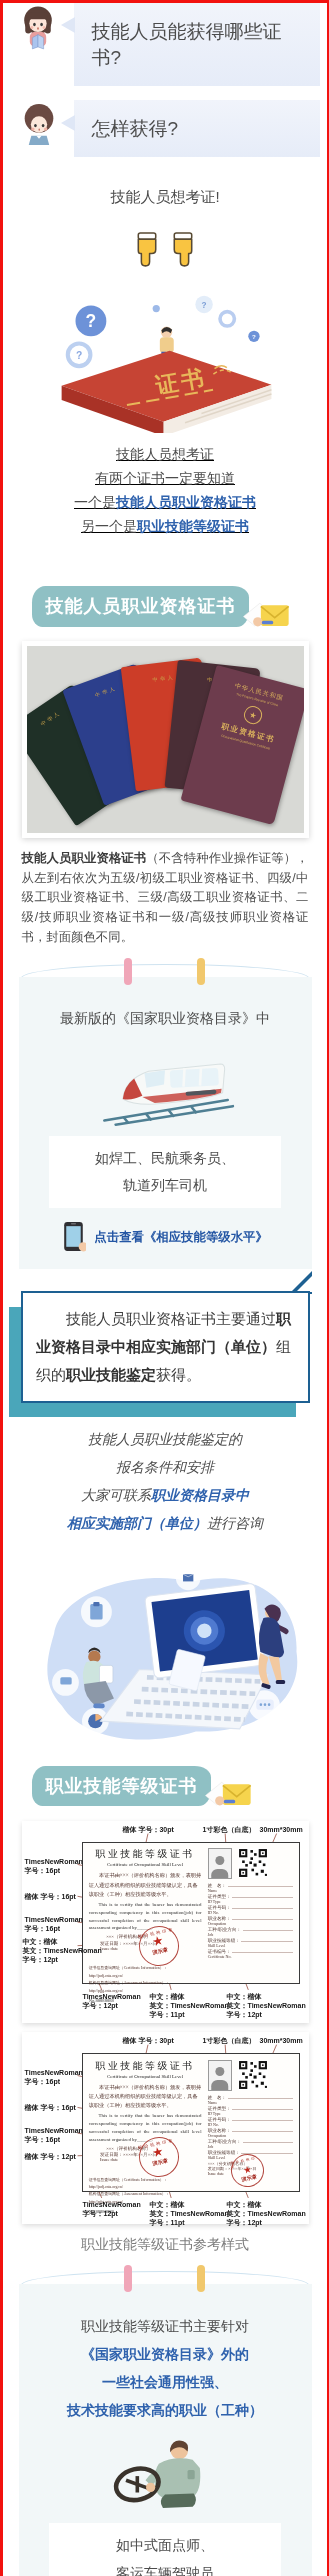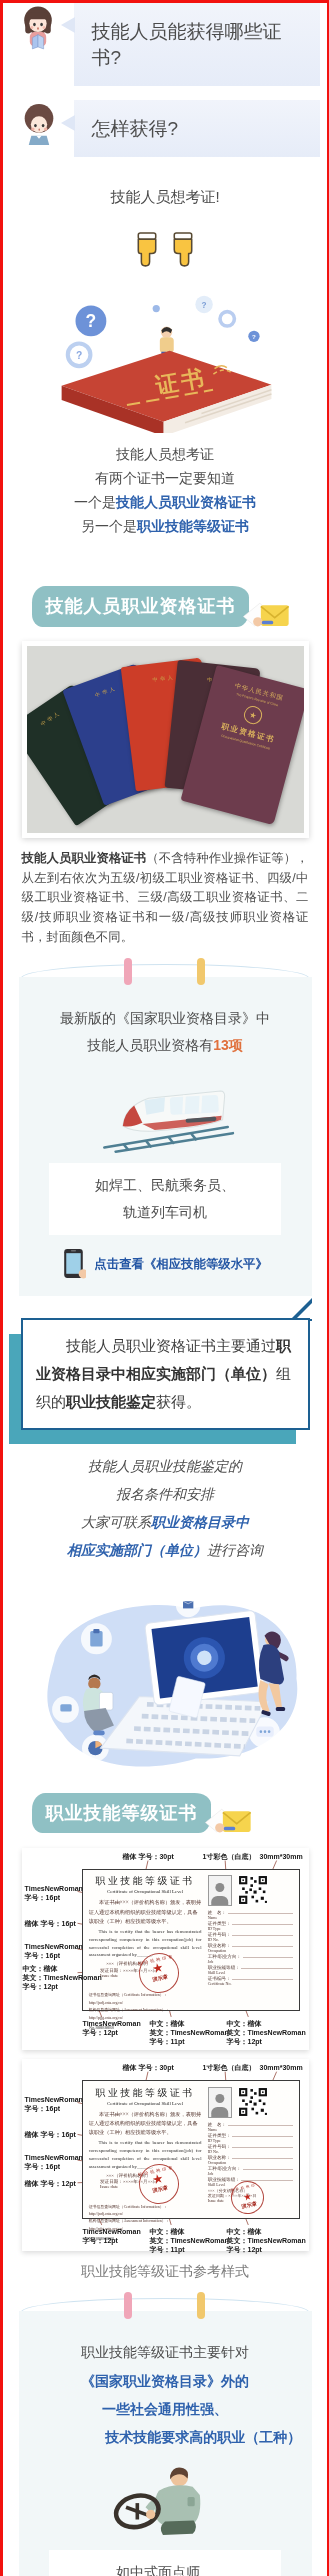--- a/index.html
+++ b/index.html
@@ -15,21 +15,21 @@
             padding:15.5px 17.5px; font-size:19px; line-height:26px; color:#4c4c4c; }
   .bubble:before { content:""; position:absolute; left:-13.4px; top:14.4px; width:0; height:0;
             border-top:8.2px solid transparent; border-bottom:8.2px solid transparent;
             border-right:14.4px solid #dfe7f6; }
   .lead { margin-top:31px; text-align:center; font-size:15px; color:#4c4c4c; font-weight:500; }
   .hands { margin-top:24px; display:flex; justify-content:center; gap:7.2px; }
   
   .tline { text-align:center; font-size:14px; color:#4c4c4c; line-height:24px; }
   .em-blue { color:#2f62ad; font-weight:700; }
   .em-orange { color:#e0703c; font-weight:700; }
-  .intro-lines { margin-top:9.3px; }
+  .intro-lines { margin-top:9.3px;text-decoration:underline; }
   .illu-book { display:flex; justify-content:center; margin-top:17.5px; }
   
   .banner-row { display:flex; align-items:flex-end; margin:0 0 0 29px; }
   .banner { background:#8fc0c4; color:#fff; font-size:18px; font-weight:700; letter-spacing:1px;
             padding:8.2px 13.4px; border-radius:13.4px 16.5px 12.4px 10.3px / 16.5px 11.3px 15.5px 12.4px; }
   .banner-env { margin:0 0 -3.1px -9.3px; }
   
   .photo { position:relative; width:287px; height:197px; margin:14.4px auto 0; background:#d8d9d5;
            border:5.2px solid #fff; box-shadow:0 1.5px 6.2px rgba(0,0,0,.18); overflow:hidden; }
   .bk { position:absolute; border-radius:3.1px 5.2px 5.2px 3.1px; box-shadow:1px 1.5px 4.1px rgba(0,0,0,.35); }
@@ -256,21 +256,20 @@
   </div>
 
   <p class="para"><b>技能人员职业资格证书</b><span>（不含特种作业操作证等），从左到右依次为五级/初级工职业资格证书、四级/中级工职业资格证书、三级/高级工职业资格证书、二级/技师职业资格证书和一级/高级技师职业资格证书，封面颜色不同。</span></p>
 
   <div class="jar">
     <div class="jar-ellipse"></div>
     <div class="pill pink"></div>
     <div class="pill yellow"></div>
     <div class="jar-card">
       <div class="tline">最新版的《国家职业资格目录》中</div>
-      <div class="tline"><span>技能人员职业资格有</span><span class="em-orange">13项</span></div>
       <div class="illu-center">
         <svg width="144" height="87" viewBox="0 0 280 168">
           <g stroke="#4f7f93" stroke-width="5" stroke-linecap="round">
             <line x1="22" y1="158" x2="262" y2="118"></line>
               <line x1="44" y1="166" x2="272" y2="130"></line>
             <line x1="60" y1="152" x2="68" y2="162"></line>
               <line x1="104" y1="146" x2="112" y2="156"></line>
             <line x1="148" y1="139" x2="156" y2="149"></line>
               <line x1="192" y1="132" x2="200" y2="142"></line>
           </g>
@@ -683,24 +682,24 @@
     </div>
   </div>
 
   <div class="caption">职业技能等级证书参考样式</div>
 
   <div class="jar">
     <div class="jar-ellipse"></div>
     <div class="pill pink"></div>
     <div class="pill yellow"></div>
     <div class="jar-card">
-      <div class="tline" style="line-height:28px;font-family:Liberation Mono, monospace;">职业技能等级证书主要针对</div>
+      <div class="tline" style="line-height:28px;">职业技能等级证书主要针对</div>
       <div class="tline em-blue" style="line-height:28px;">《国家职业资格目录》外的</div>
       <div class="tline em-blue" style="line-height:28px;">一些社会通用性强、</div>
-      <div class="tline em-blue" style="line-height:28px;text-align:right;">技术技能要求高的职业（工种）</div>
+      <div class="tline em-blue" style="line-height:28px;">技术技能要求高的职业（工种）</div>
       <div class="illu-center">
         <svg width="129" height="82" viewBox="0 0 250 160">
           <circle cx="152" cy="38" r="17" fill="#edc39c"></circle>
           <path d="M134 34 Q140 14 160 20 Q172 24 168 40 Q160 30 148 32 Q138 34 134 42 Z" fill="#5f4333"></path>
           <path d="M112 64 Q140 48 178 56 L192 72 Q196 110 182 126 L120 130 Q102 122 104 92 Q105 74 112 64 Z" fill="#a9c0b2"></path>
           <rect x="168" y="76" width="14" height="18" rx="3" fill="#8ba595"></rect>
           <path d="M118 70 Q96 80 86 96 L98 108 Q108 92 124 86 Z" fill="#a9c0b2"></path>
           <path d="M124 124 L180 122 Q190 136 178 148 L120 150 Q110 136 124 124 Z" fill="#566b5a"></path>
           <ellipse cx="70" cy="104" rx="42" ry="30" fill="none" stroke="#3a332c" stroke-width="9" transform="rotate(-14 70 104)"></ellipse>
           <line x1="48" y1="96" x2="92" y2="112" stroke="#3a332c" stroke-width="7"></line>

